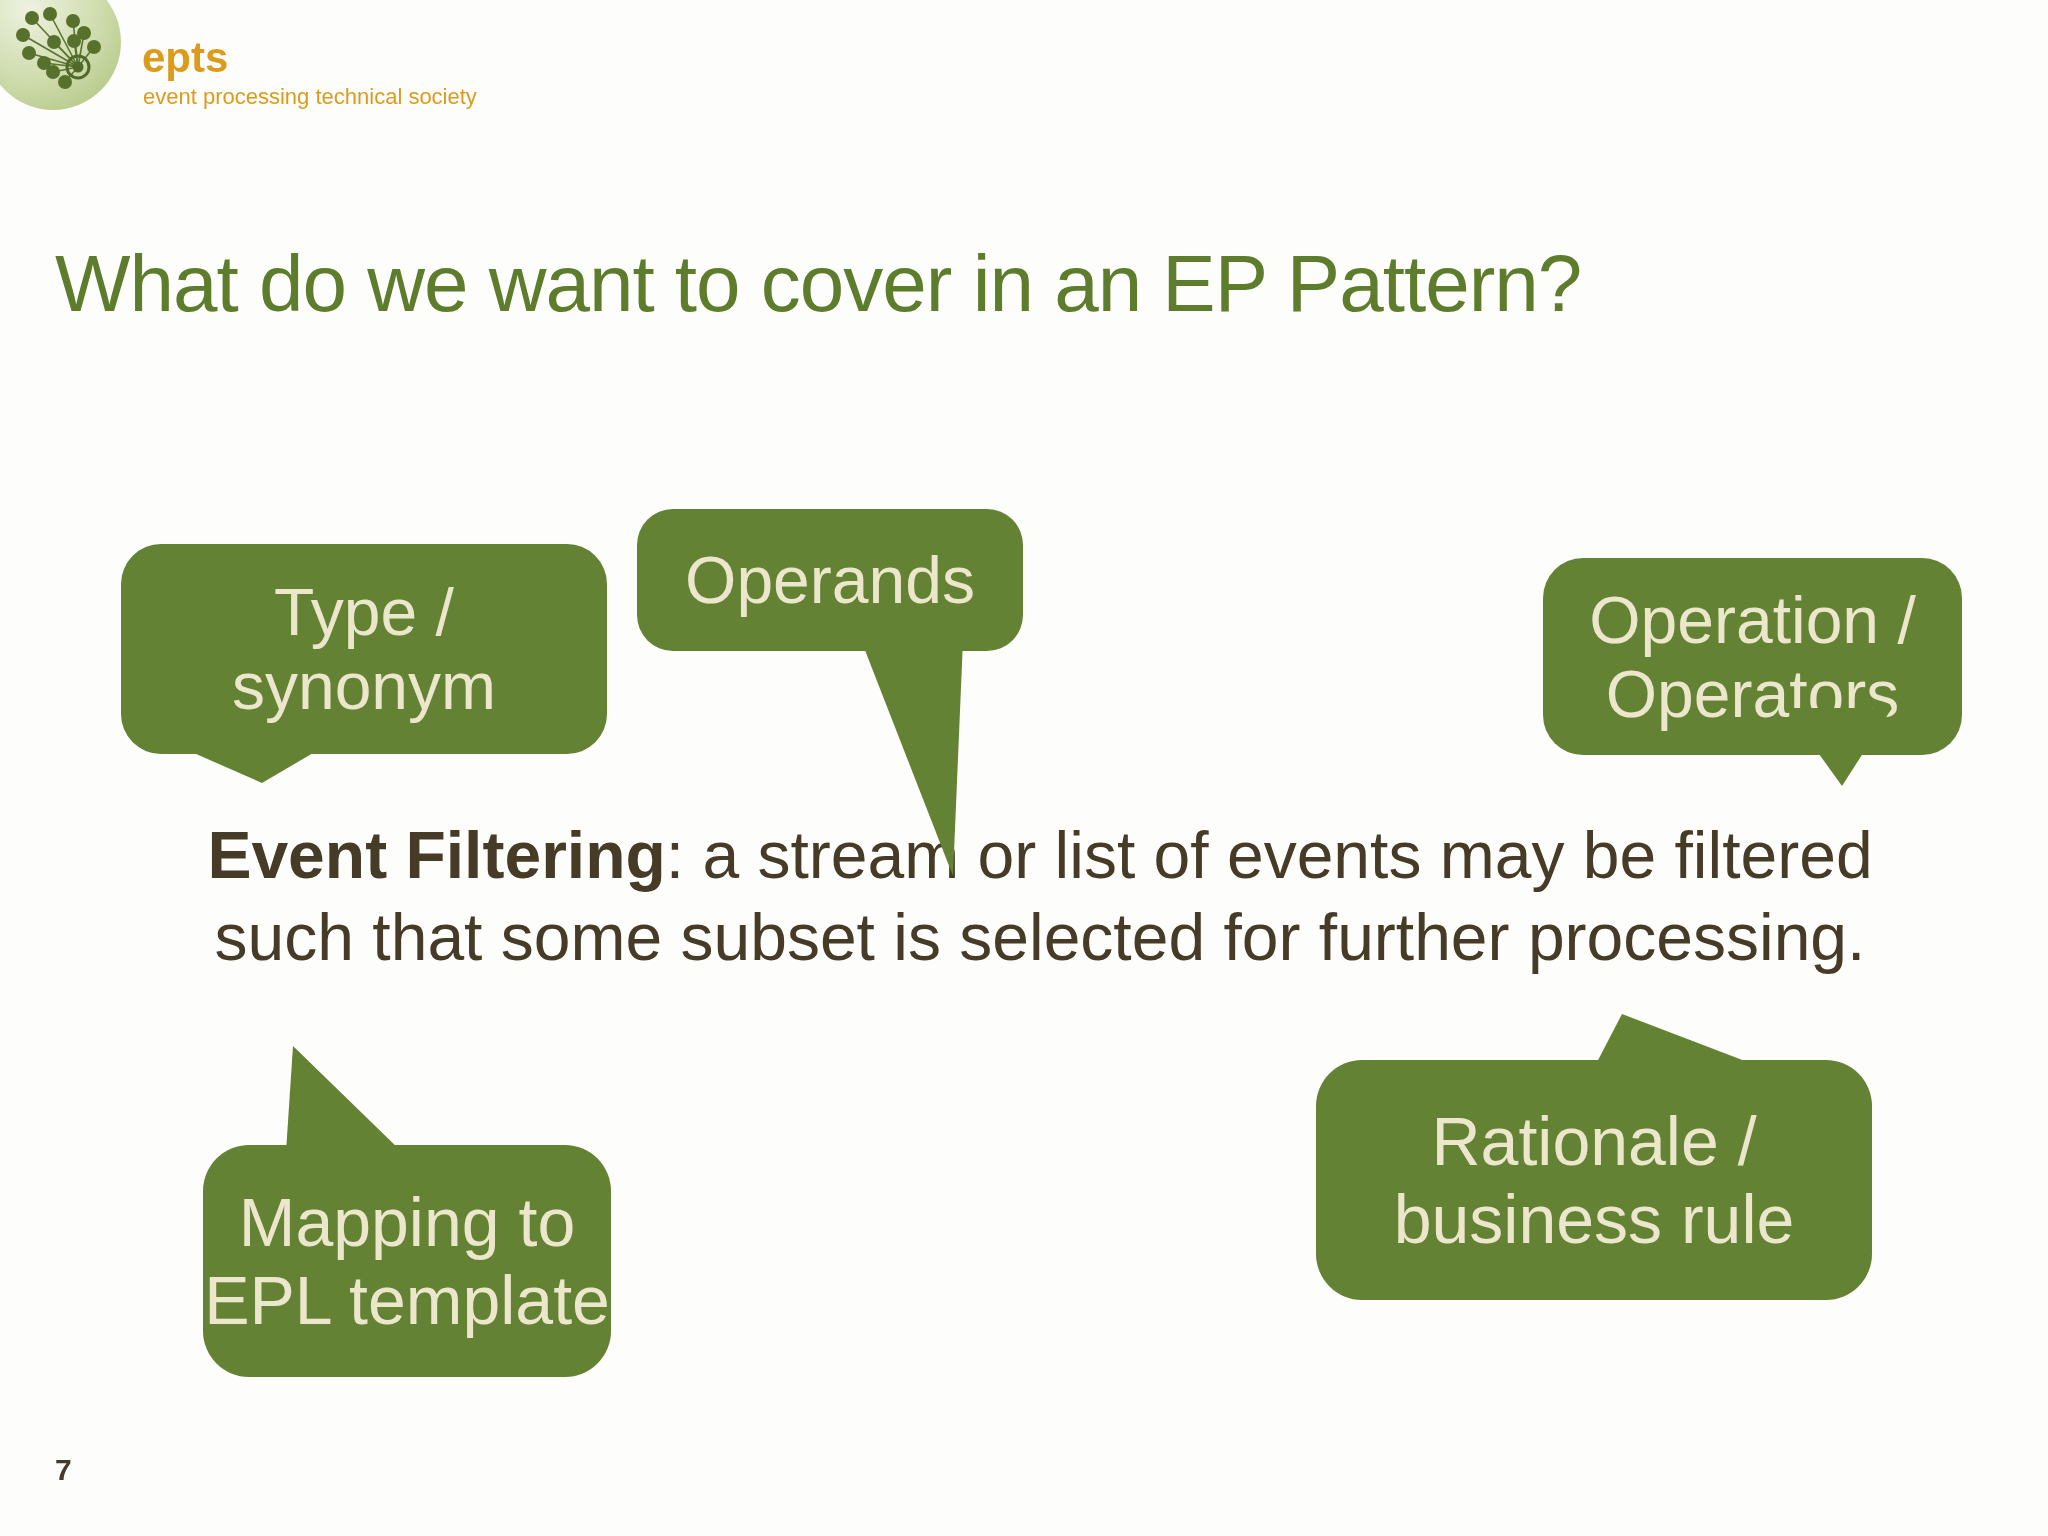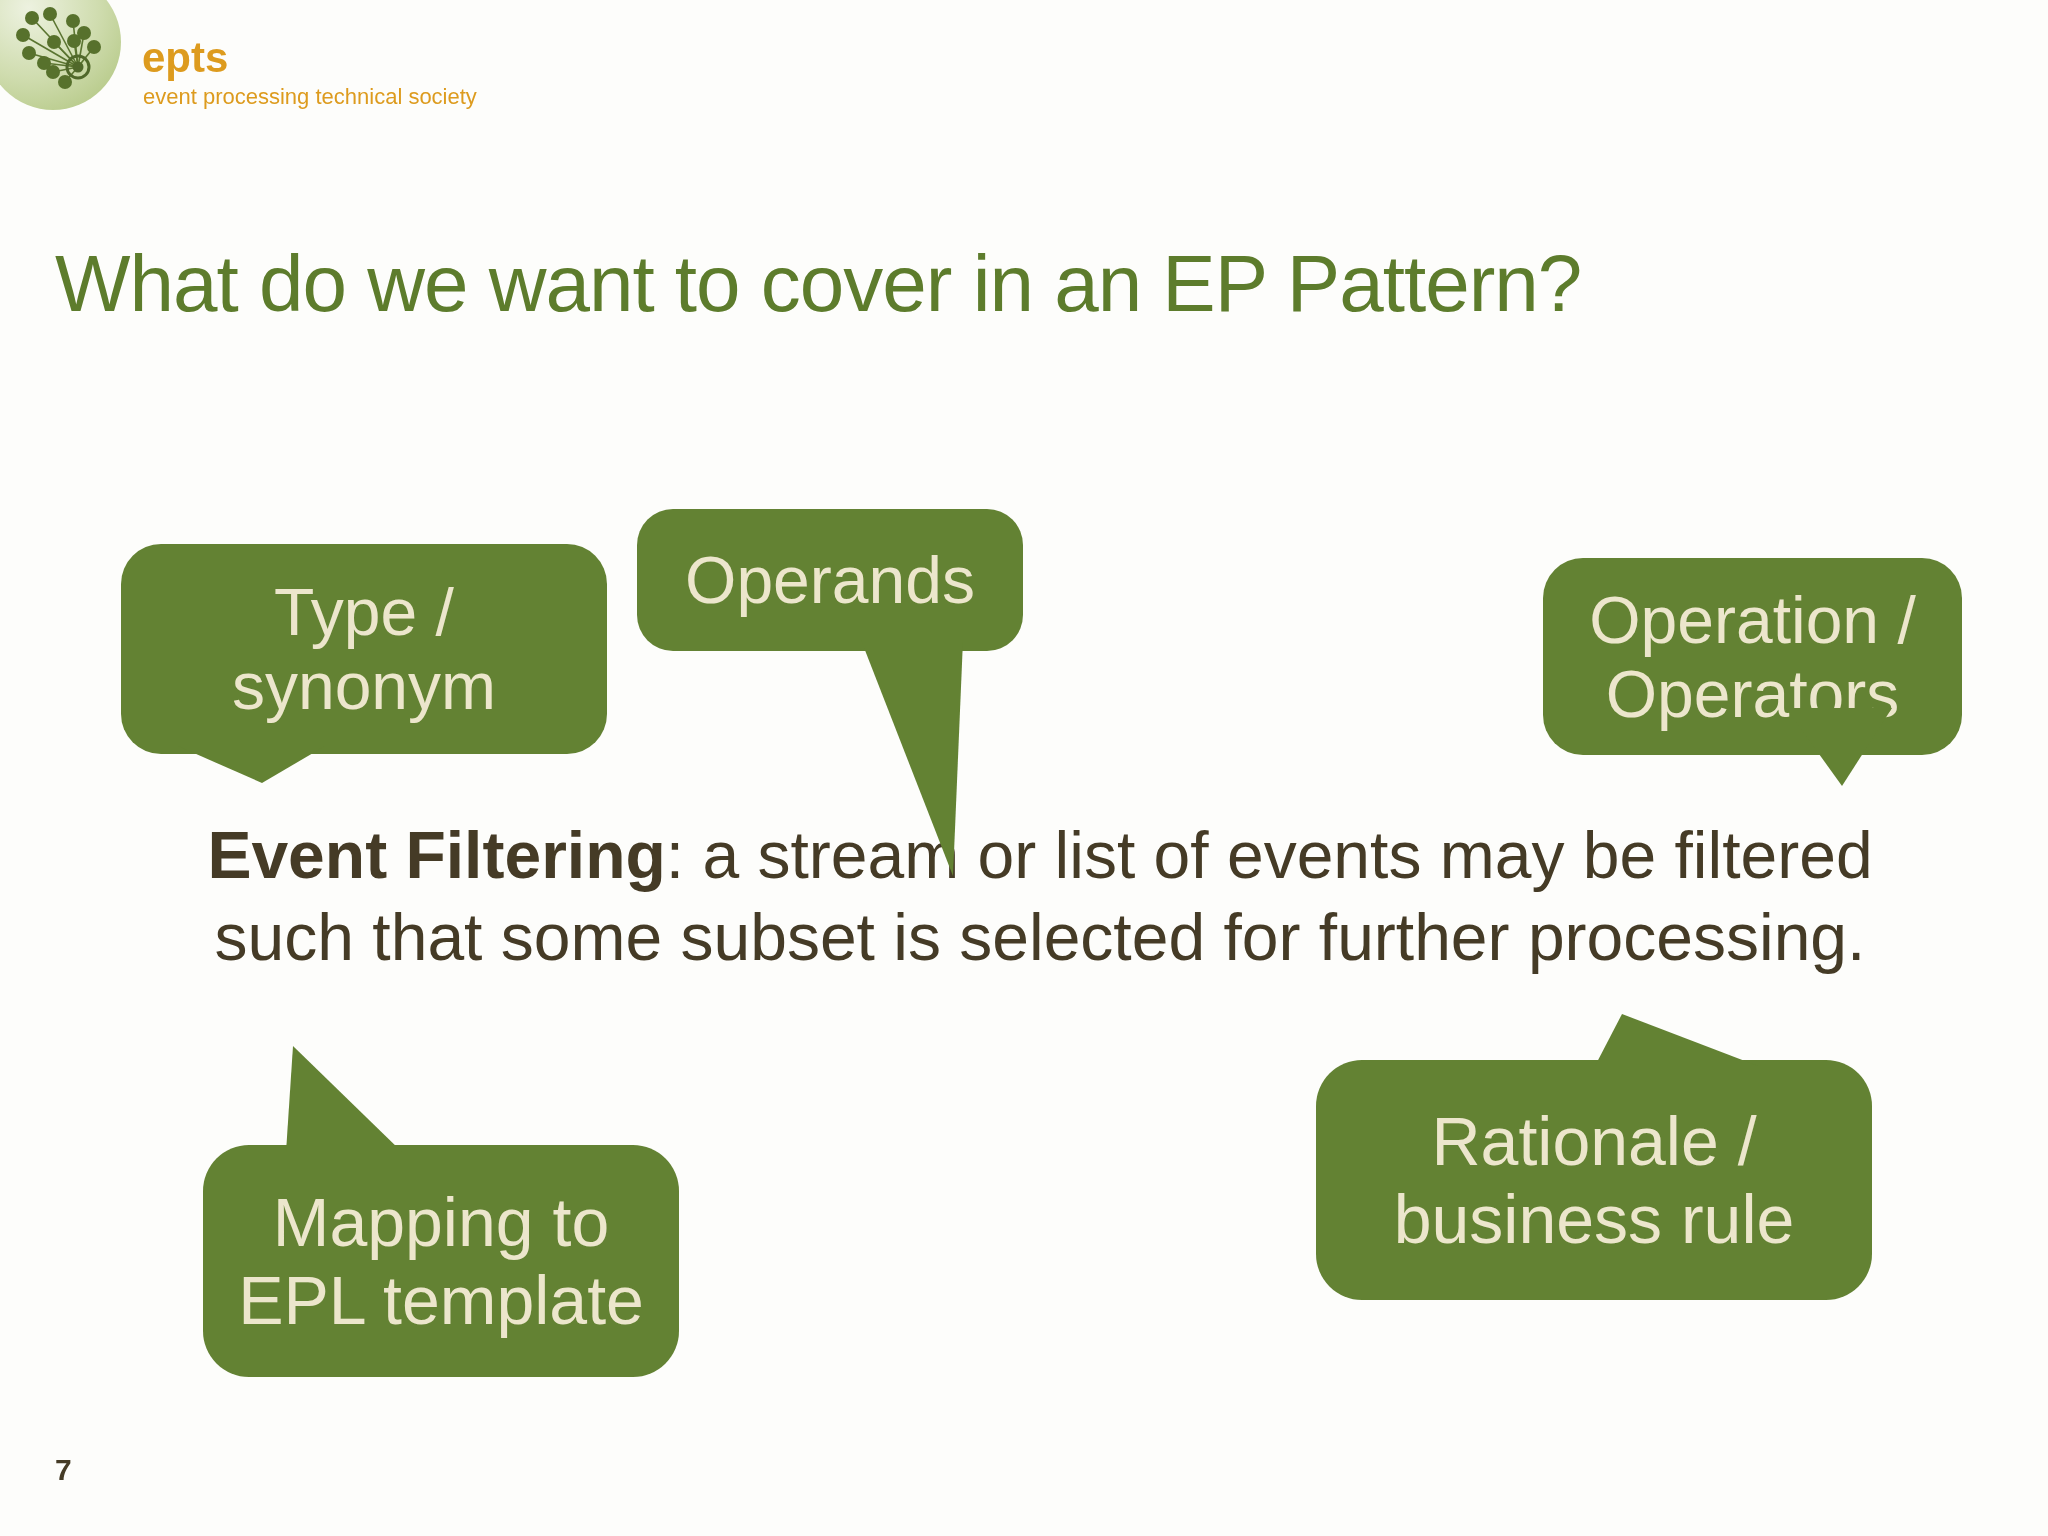--- a/index.html
+++ b/index.html
@@ -27,21 +27,21 @@
     position:absolute;z-index:2;
     background:var(--bubble-green,#638233);
     color:var(--bubble-text,#ece6cc);
     display:flex;flex-direction:column;justify-content:center;align-items:center;
     text-align:center;font-size:66px;line-height:74px;
   }
   .callout span{white-space:nowrap;}
   #co-type{left:121px;top:544px;width:486px;height:210px;border-radius:40px;}
   #co-operands{left:637px;top:509px;width:386px;height:142px;border-radius:36px;}
   #co-operation{left:1543px;top:522px;width:419px;height:197px;border-radius:40px;margin-top:36px;}
-  #co-mapping{left:203px;top:1145px;width:476px;height:232px;border-radius:46px;font-size:68px;line-height:78px;}
+  #co-mapping{left:203px;top:1145px;width:408px;height:232px;border-radius:46px;font-size:68px;line-height:78px;}
   #co-rationale{left:1316px;top:1060px;width:556px;height:240px;border-radius:46px;font-size:68px;line-height:78px;}
   .tails{position:absolute;left:0;top:0;z-index:3;pointer-events:none;}
   .tails polygon{fill:var(--bubble-green,#638233);}
   .definition{
     position:absolute;left:32px;top:782px;width:2016px;z-index:1;
     text-align:center;font-size:66px;line-height:82px;
     color:var(--text-dark,#453b26);
     margin-top:32px;
   }
   .definition .line{white-space:nowrap;}

